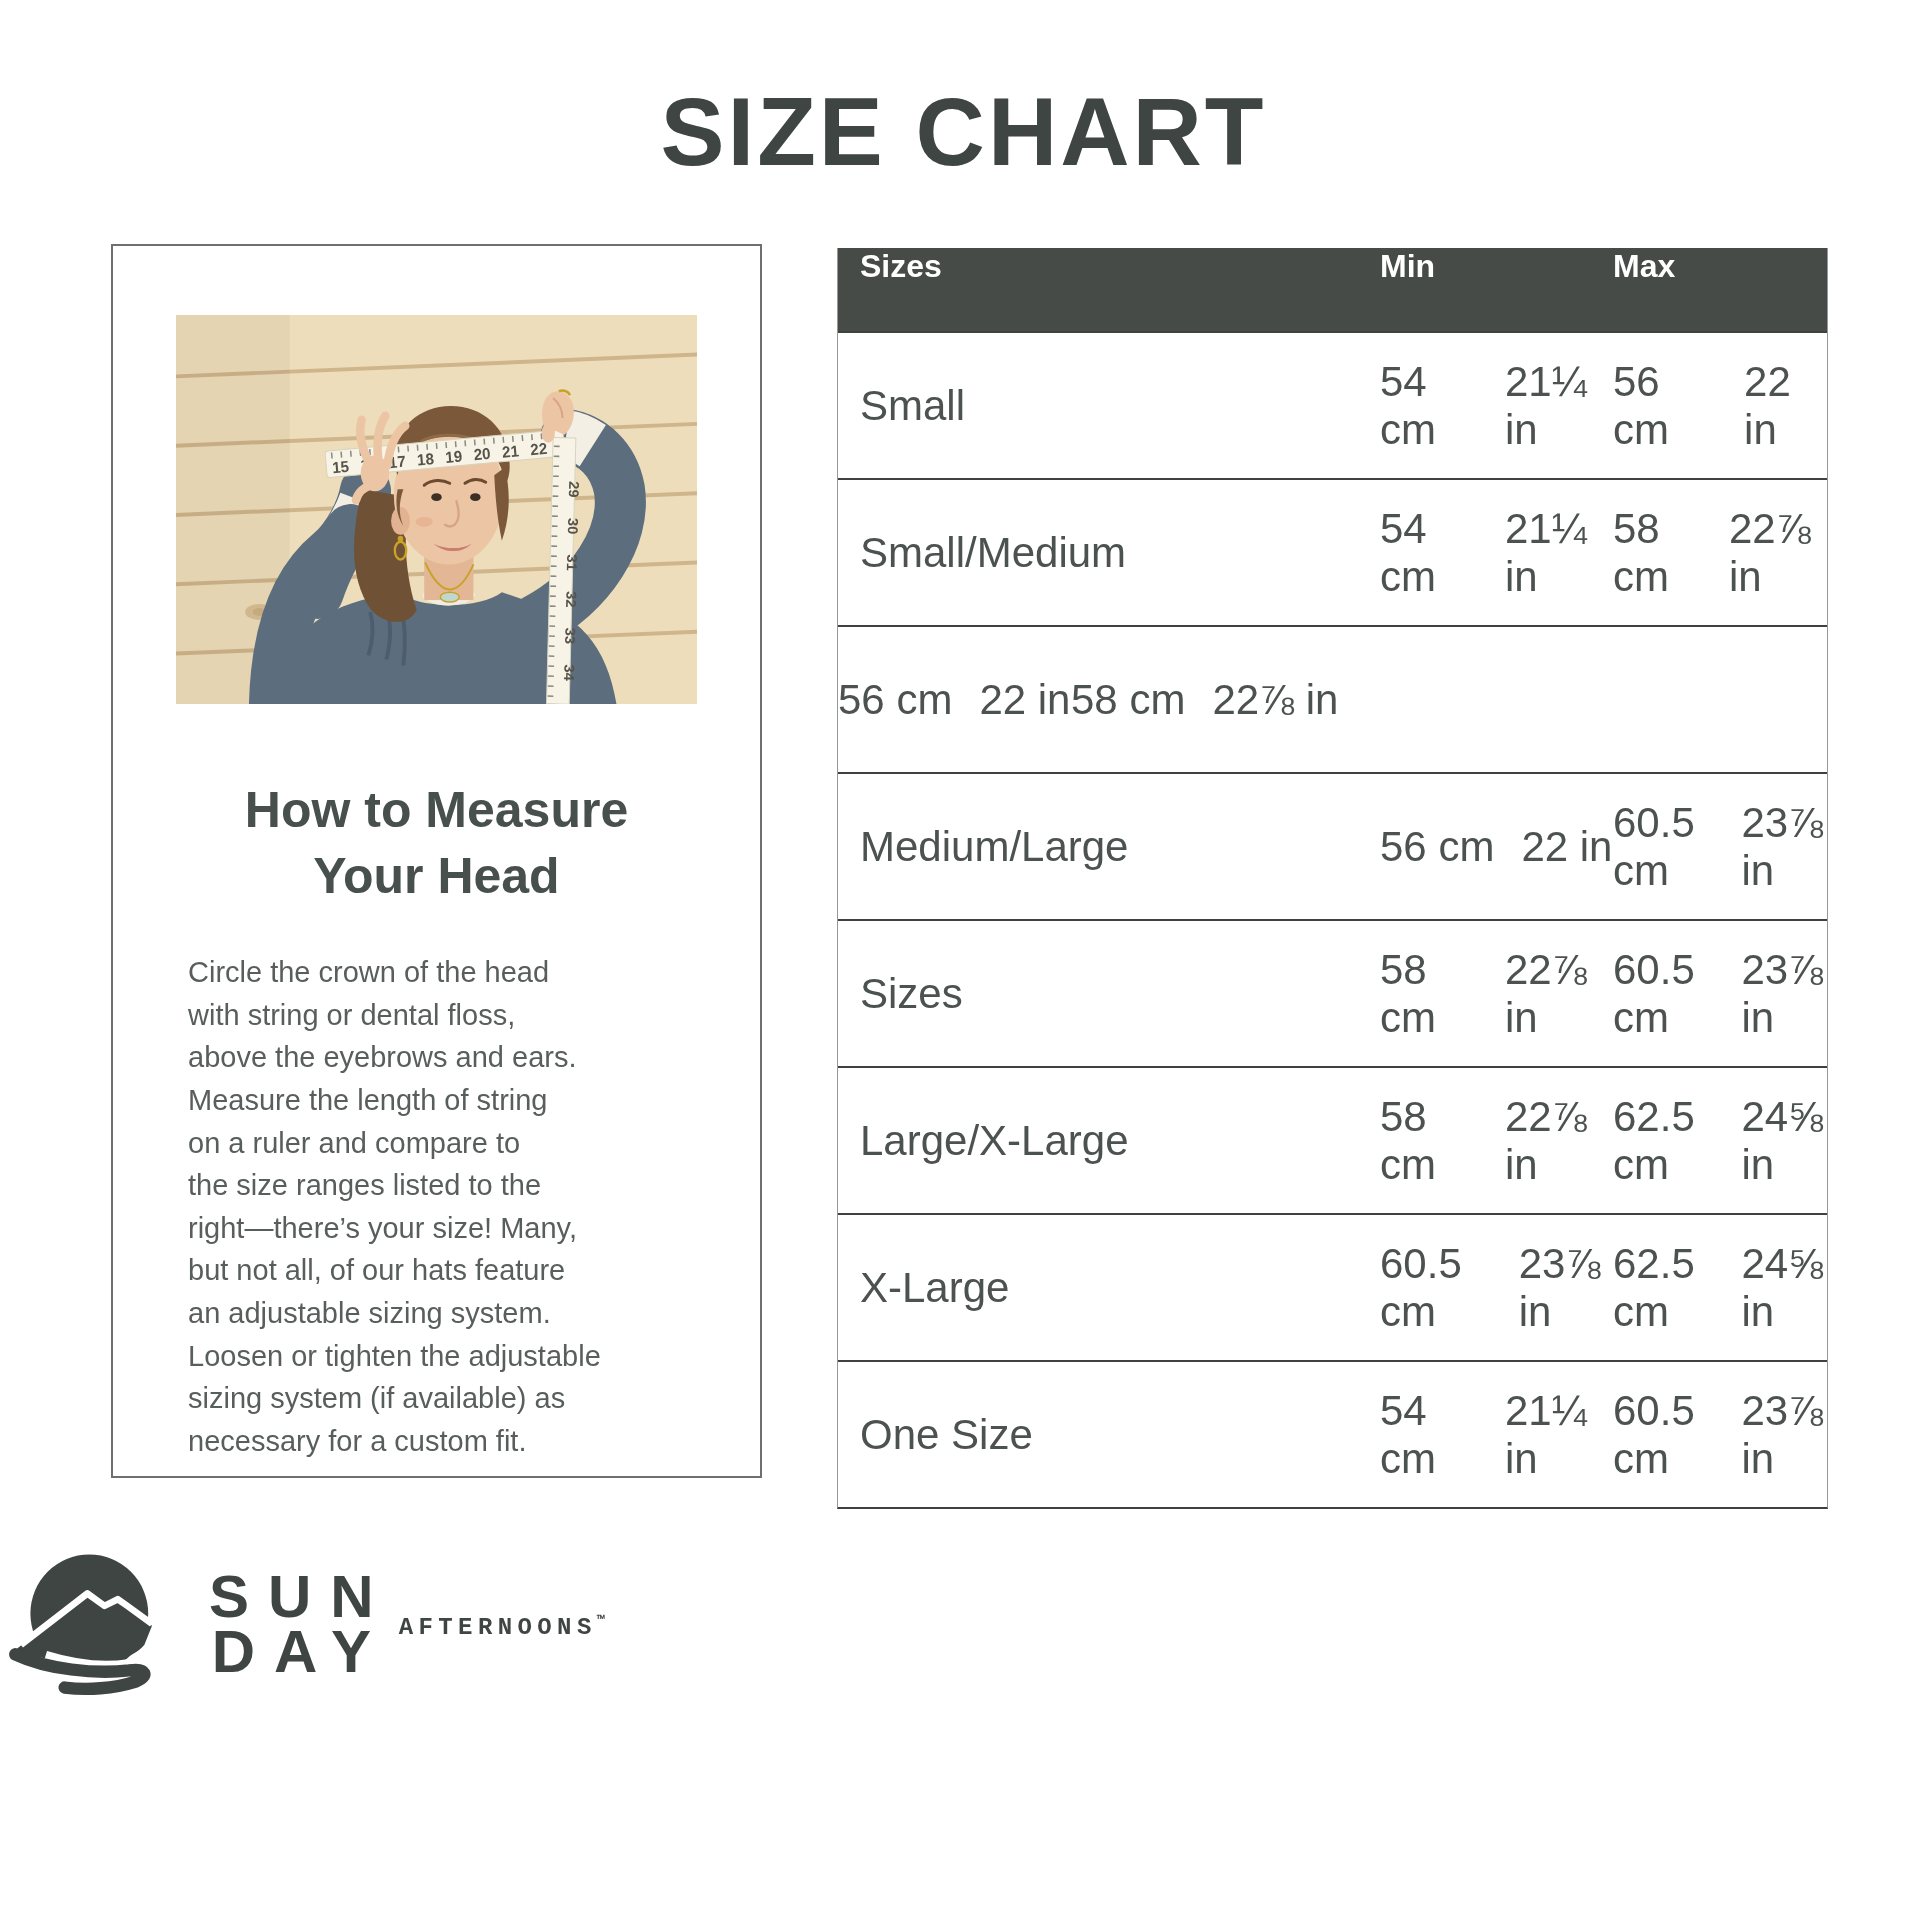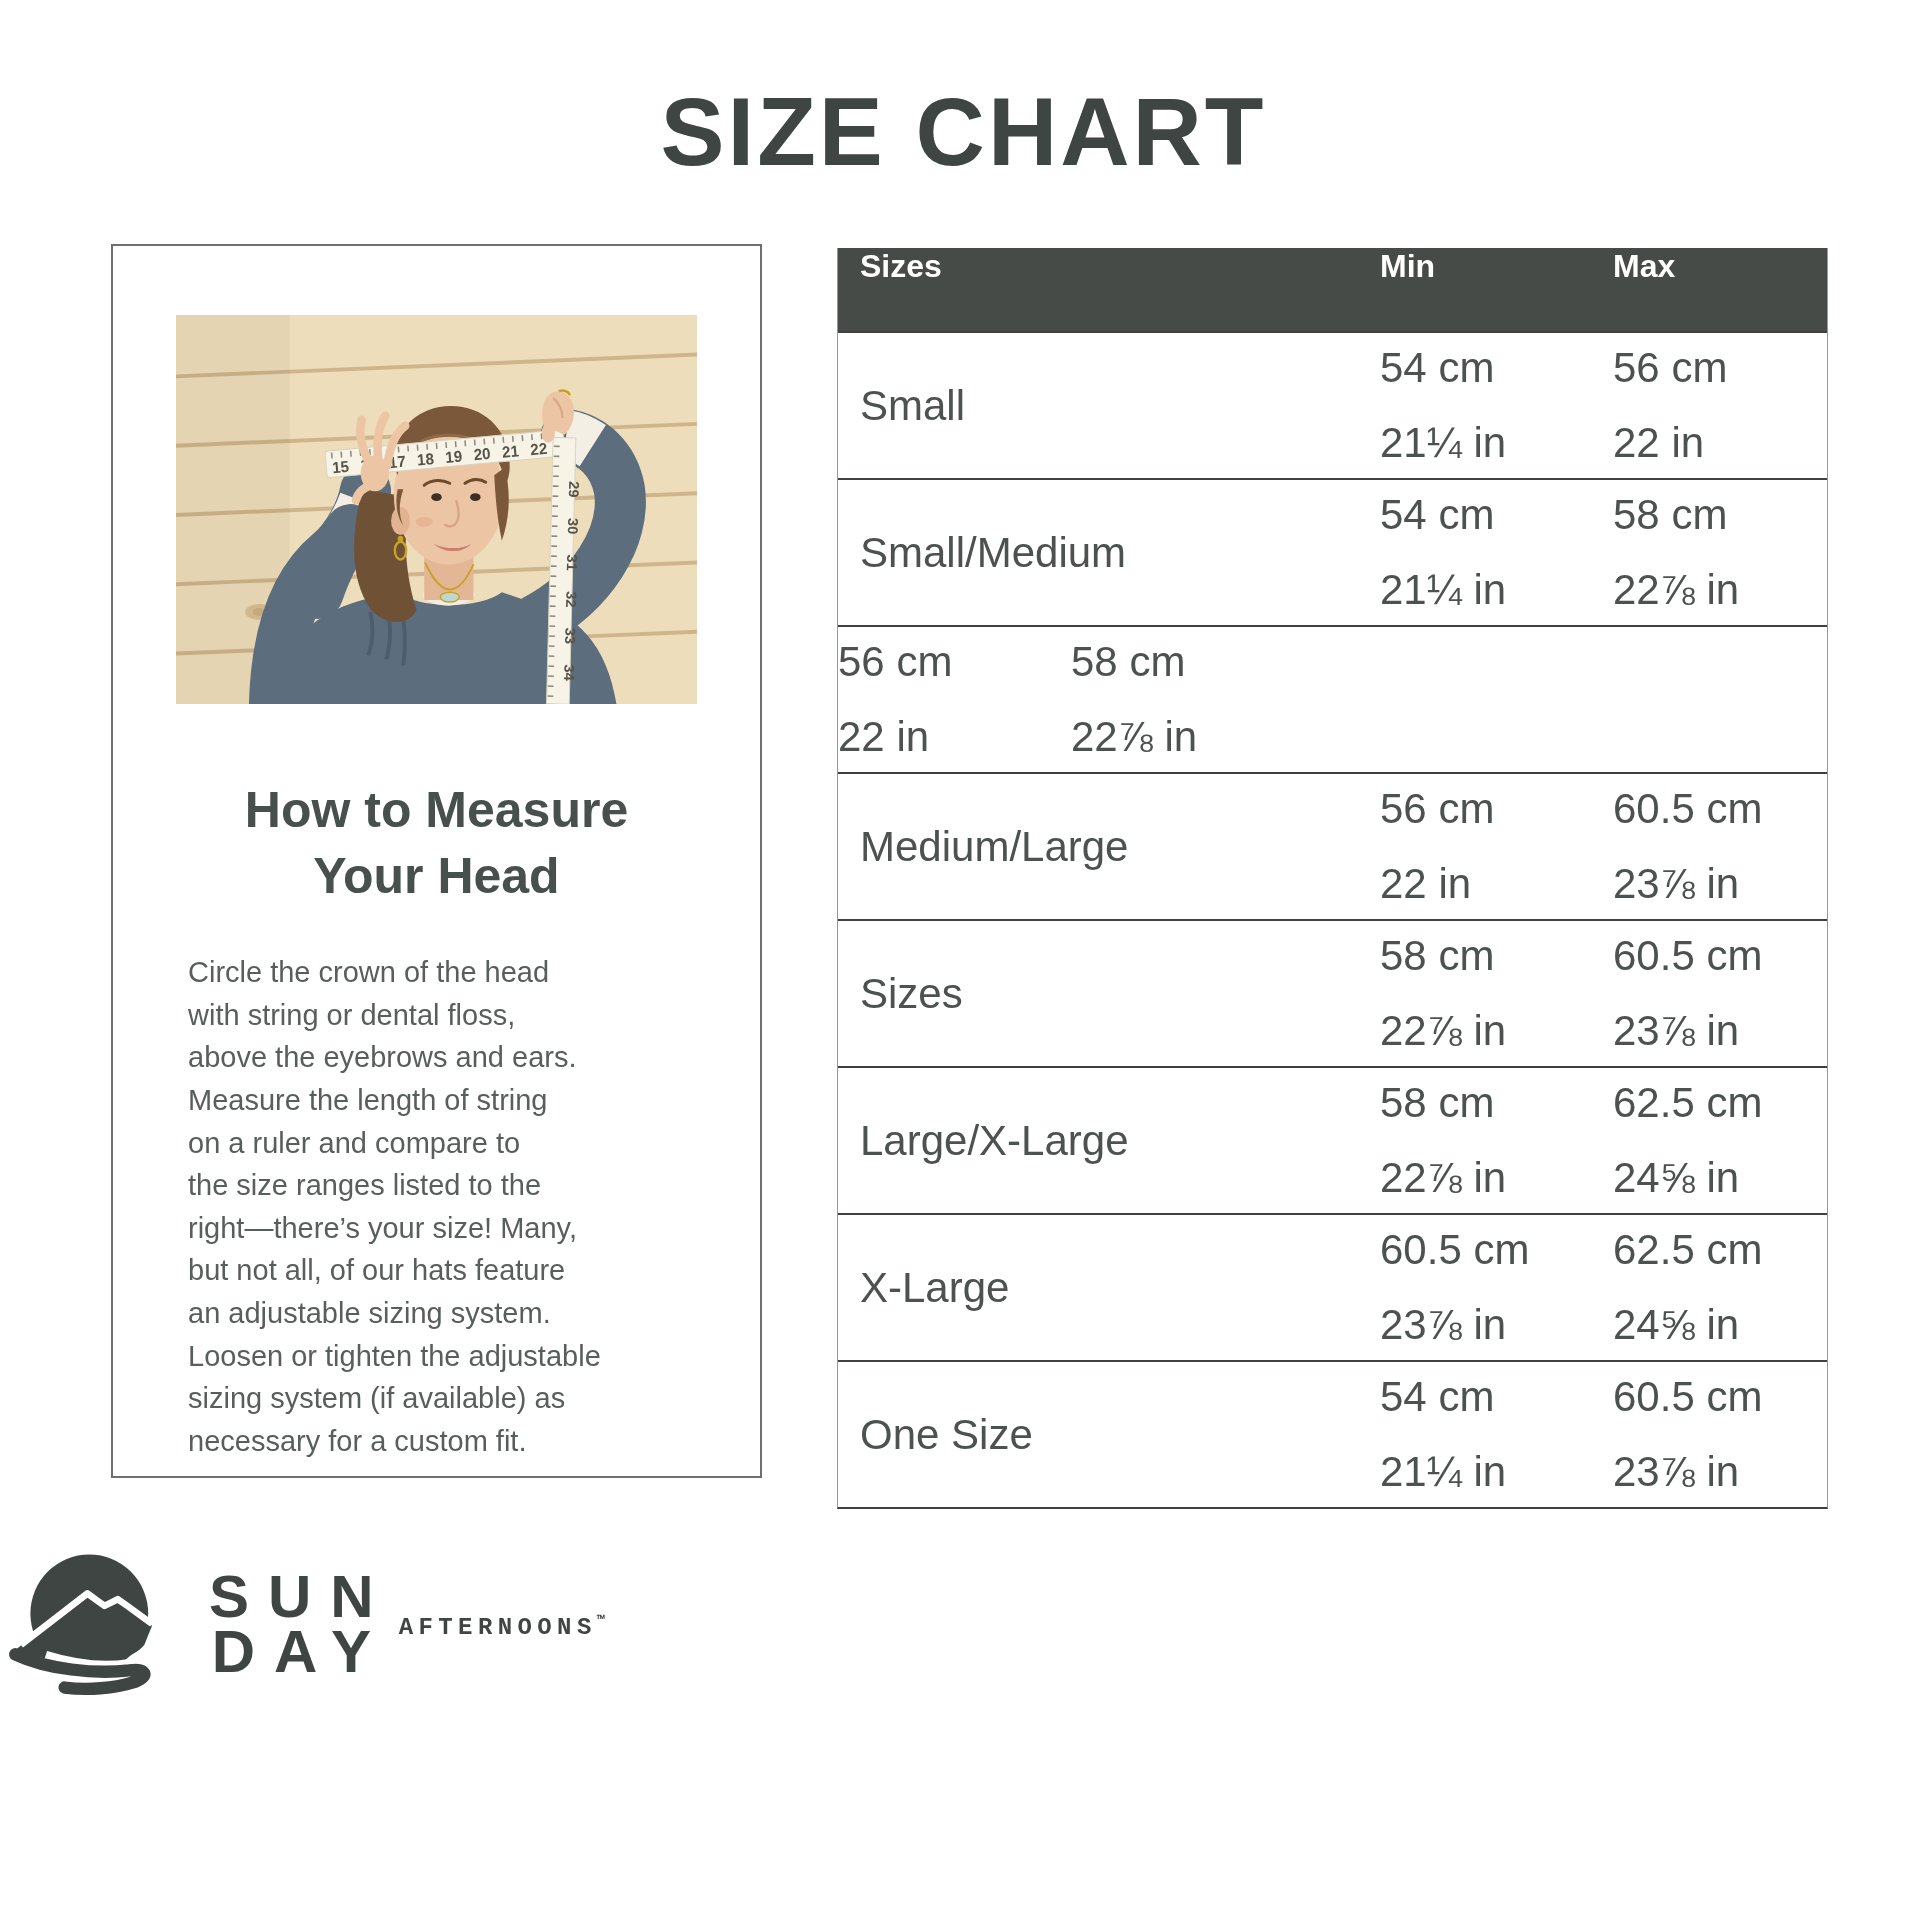--- a/index.html
+++ b/index.html
@@ -38,21 +38,21 @@
     font-size:32px;font-weight:bold;
   }
   .col-size{width:520px;padding-left:22px;box-sizing:content-box;}
   .col-min{width:233px;}
   .col-max{flex:1;}
   .trow{
     display:flex;align-items:center;height:145px;border-top:2px solid #3d423f;
     font-size:42px;color:#4c524f;background:#fff;
   }
   .trow:first-child{border-top:none;}
-  .cell-stack{display:flex;flex-direction:column;gap:27px;}
+  .cell-stack{display:flex;flex-direction:row;gap:27px;}
   
   .brand-logo{
     position:absolute;left:0;top:1546px;width:1903px;
     display:flex;align-items:center;color:#3f4543;
   }
   .brand-icon{display:block;}
   .wordmark{
     margin-top:4px;font-size:60px;font-weight:900;letter-spacing:19px;
     line-height:0.92;text-align:center;padding-left:19px;
   }

